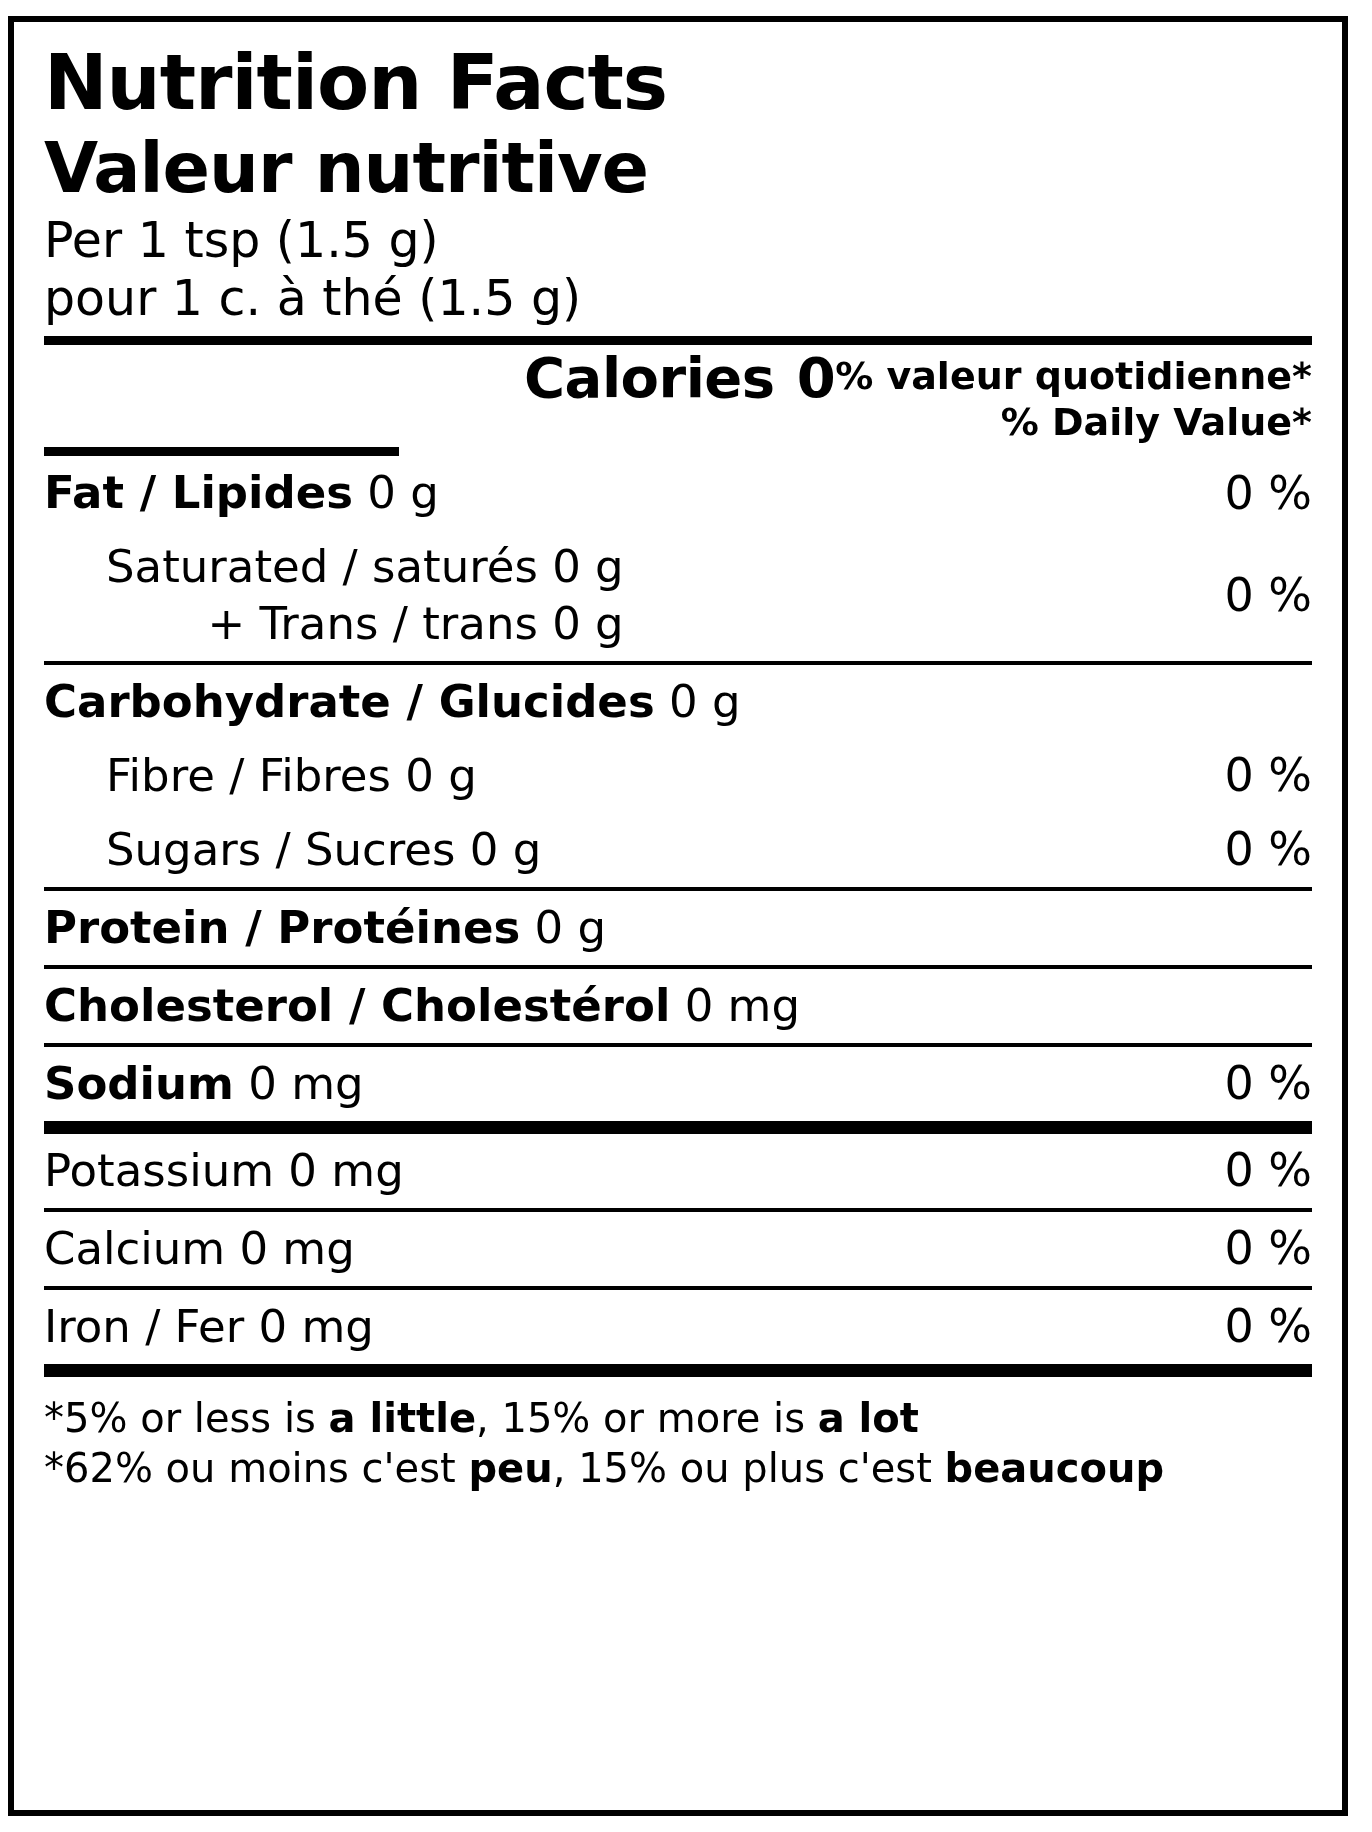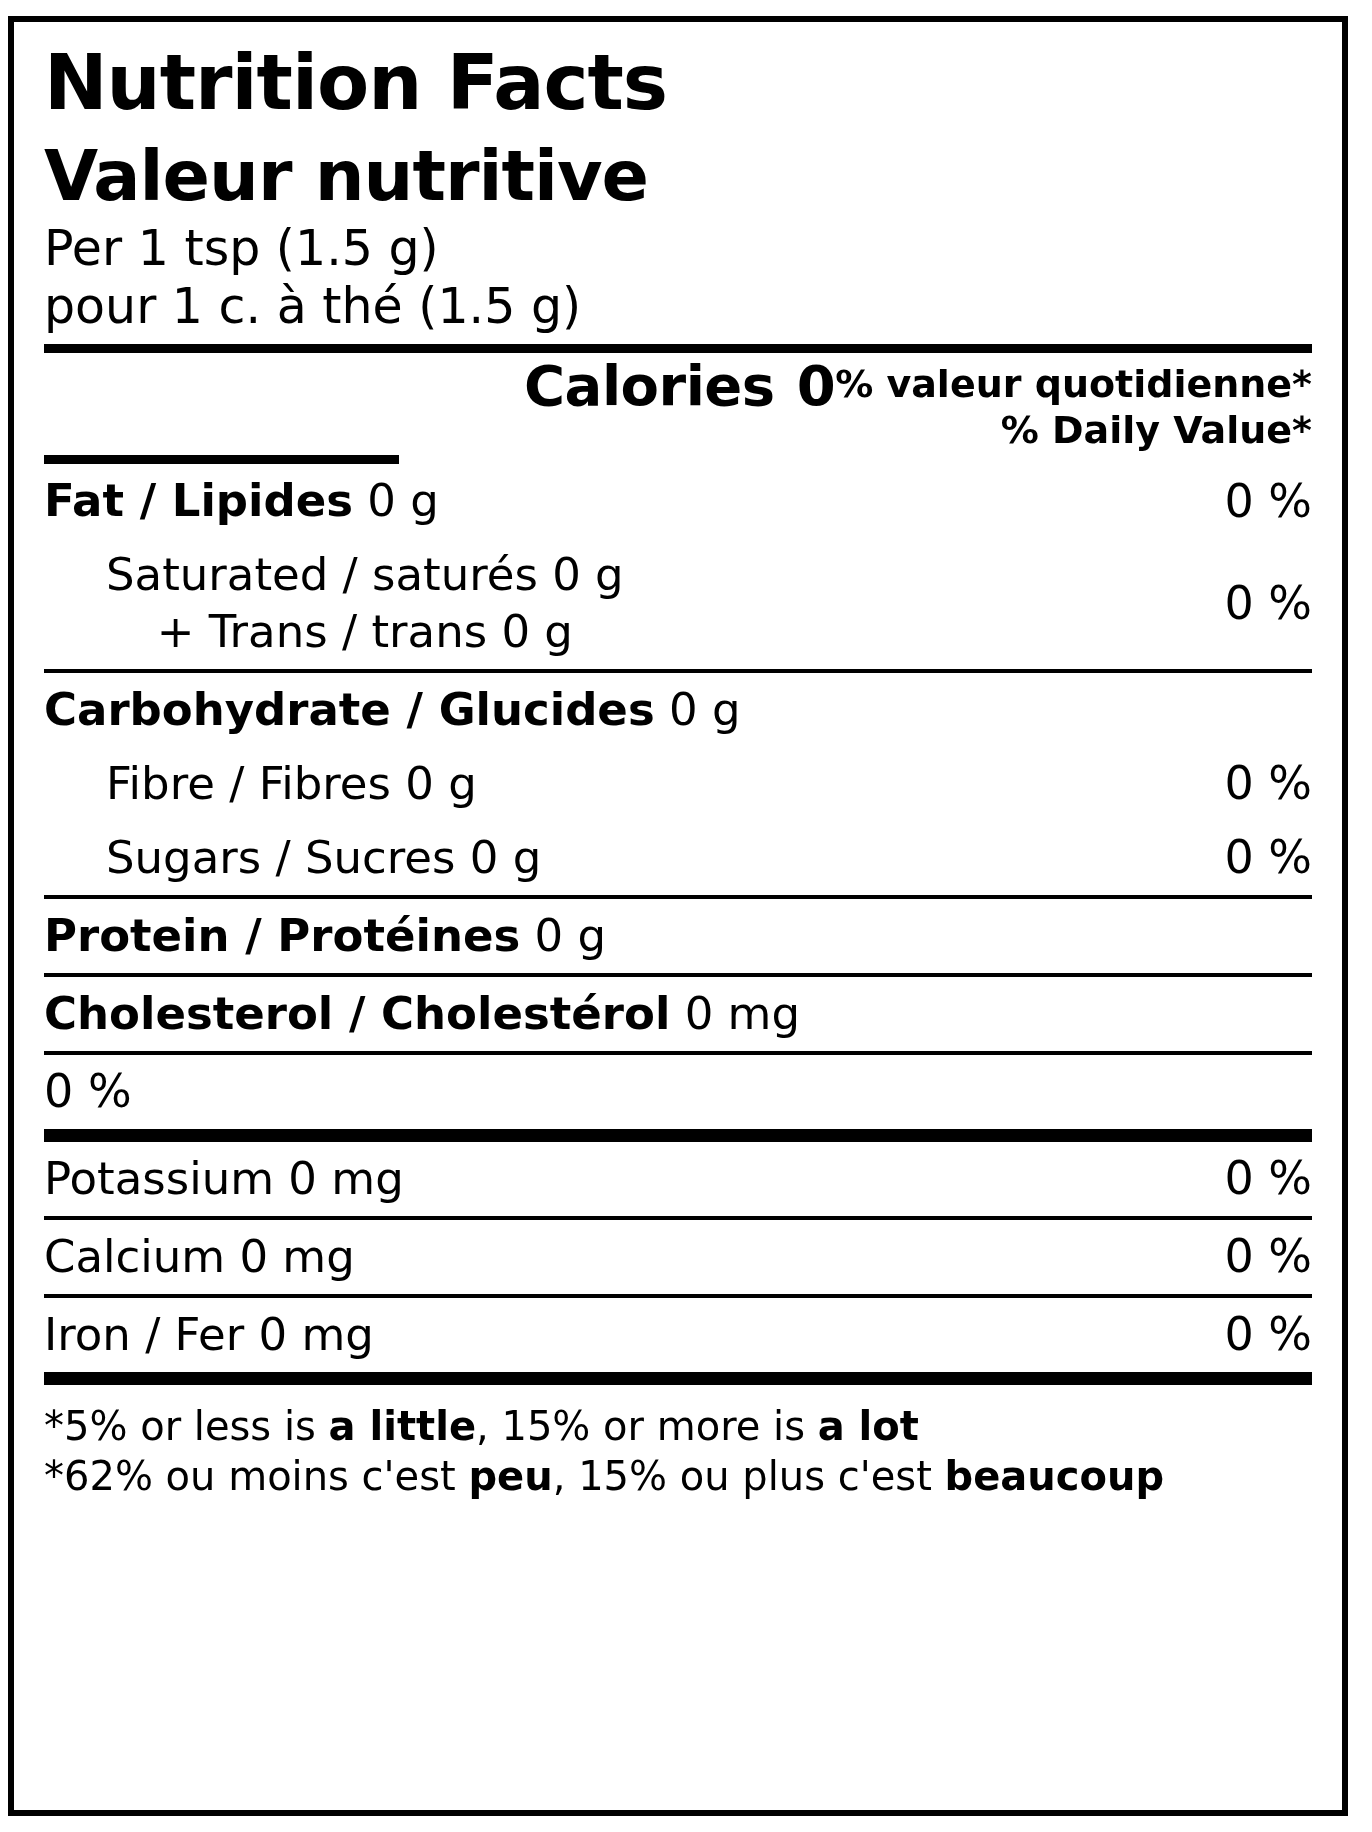--- a/index.html
+++ b/index.html
@@ -32,21 +32,21 @@
     font-weight: bold;
     line-height: 0.98;
     letter-spacing: -1px;
     margin: 6px 0 0 0;
   }
   .title-fr {
     font-size: 70px;
     font-weight: bold;
     line-height: 1.05;
     letter-spacing: -1px;
-    margin: 20px 0 0 0;
+    margin: 12px 0 0 0;
   }
   .serving {
     font-size: 49px;
     line-height: 1.18;
     margin-top: 6px;
   }
   .serving div { white-space: nowrap; }
 
   .rule-thick { border-top: 9px solid #000; margin-top: 8px; }
   .rule-xthick { border-top: 13px solid #000; }
@@ -80,21 +80,21 @@
 
   .row {
     display: flex;
     justify-content: space-between;
     align-items: center;
     font-size: 45px;
     line-height: 1.12;
     padding: 9px 0 9px 0;
     min-height: 56px;
   }
-  .row .left { text-align: center; }
+  .row .left { text-align: right; }
   .row .right { text-align: right; white-space: nowrap; font-size: 46px; }
   .row.indent .left { padding-left: 62px; }
   .bold { font-weight: bold; }
   .sub2 { line-height: 1.25; }
 
   .footnote {
     font-size: 40px;
     line-height: 1.25;
     padding-top: 16px;
   }
@@ -190,20 +190,24 @@
     <div class="left">
       <span class="bold">Cholesterol / Cholestérol</span>
       <span>0 mg</span>
     </div>
     <div class="right"></div>
   </div>
 
   <div class="rule-thin"></div>
 
   <div class="row">
+    <div class="left">
+      <span class="bold">Sodium</span>
+      <span>0 mg</span>
+    </div>
     <div class="right">0 %</div>
   </div>
 
   <div class="rule-xthick"></div>
 
   <div class="row">
     <div class="left">
       <span>Potassium</span>
       <span>0 mg</span>
     </div>

